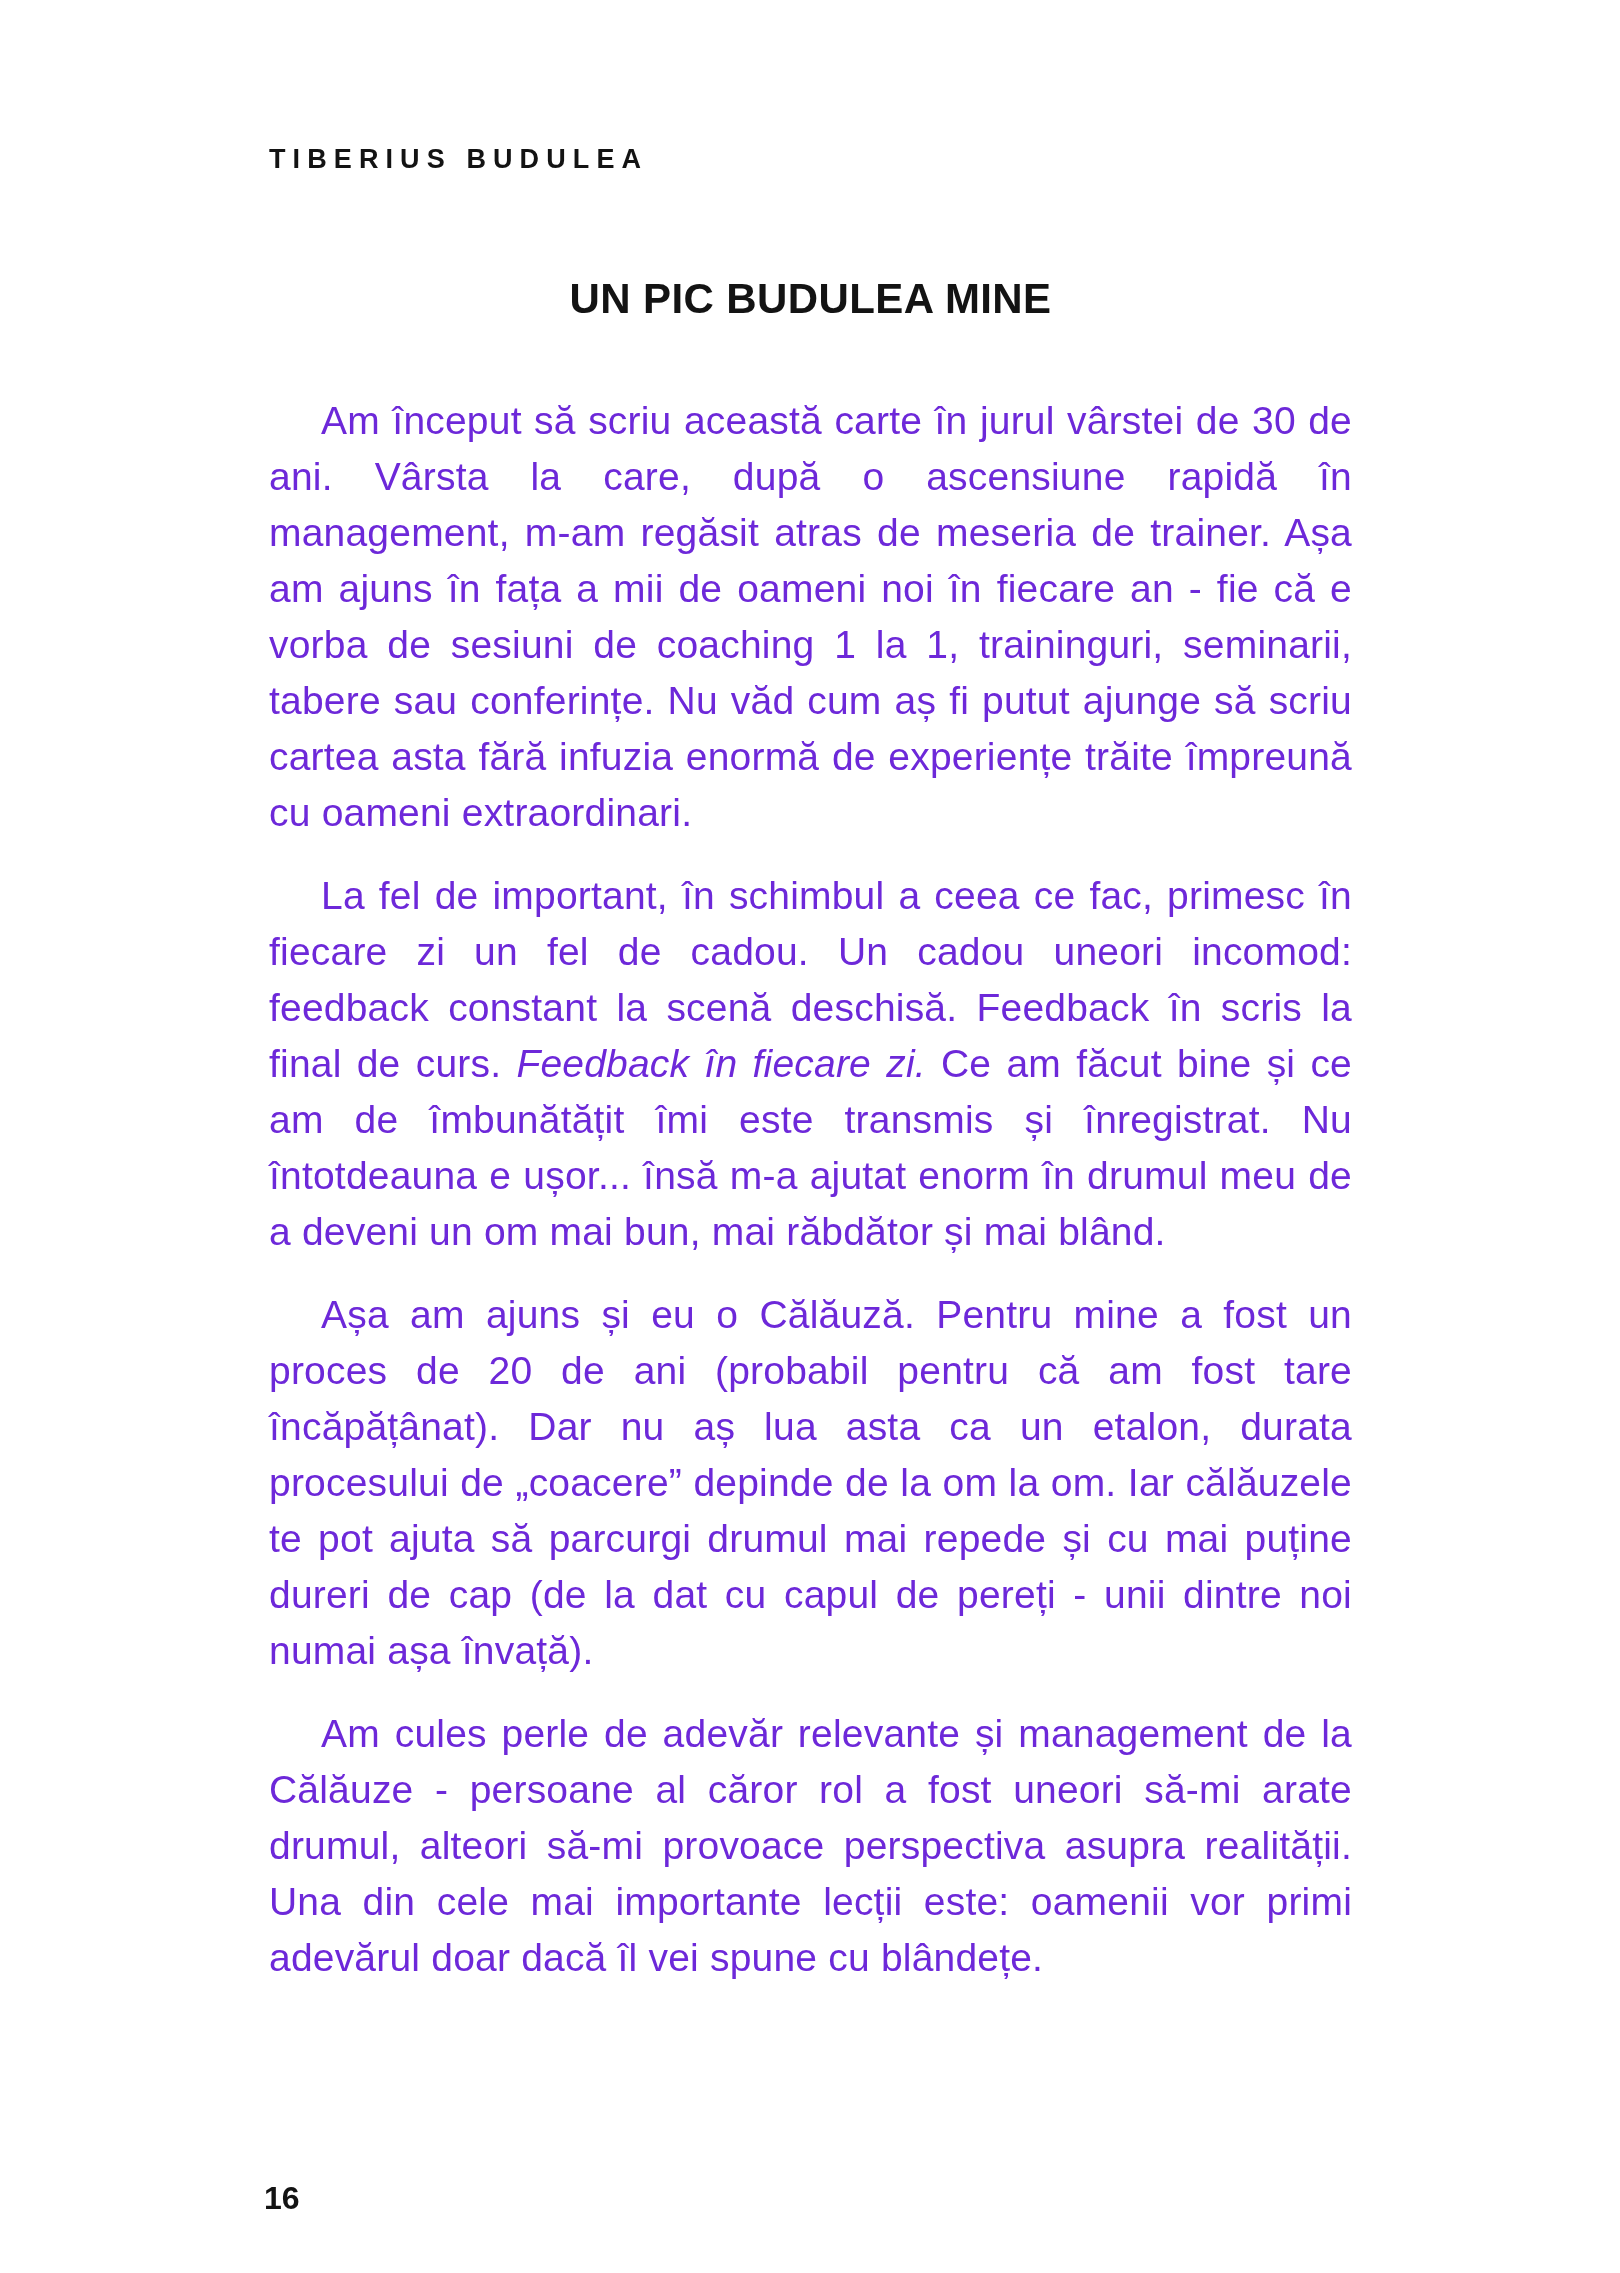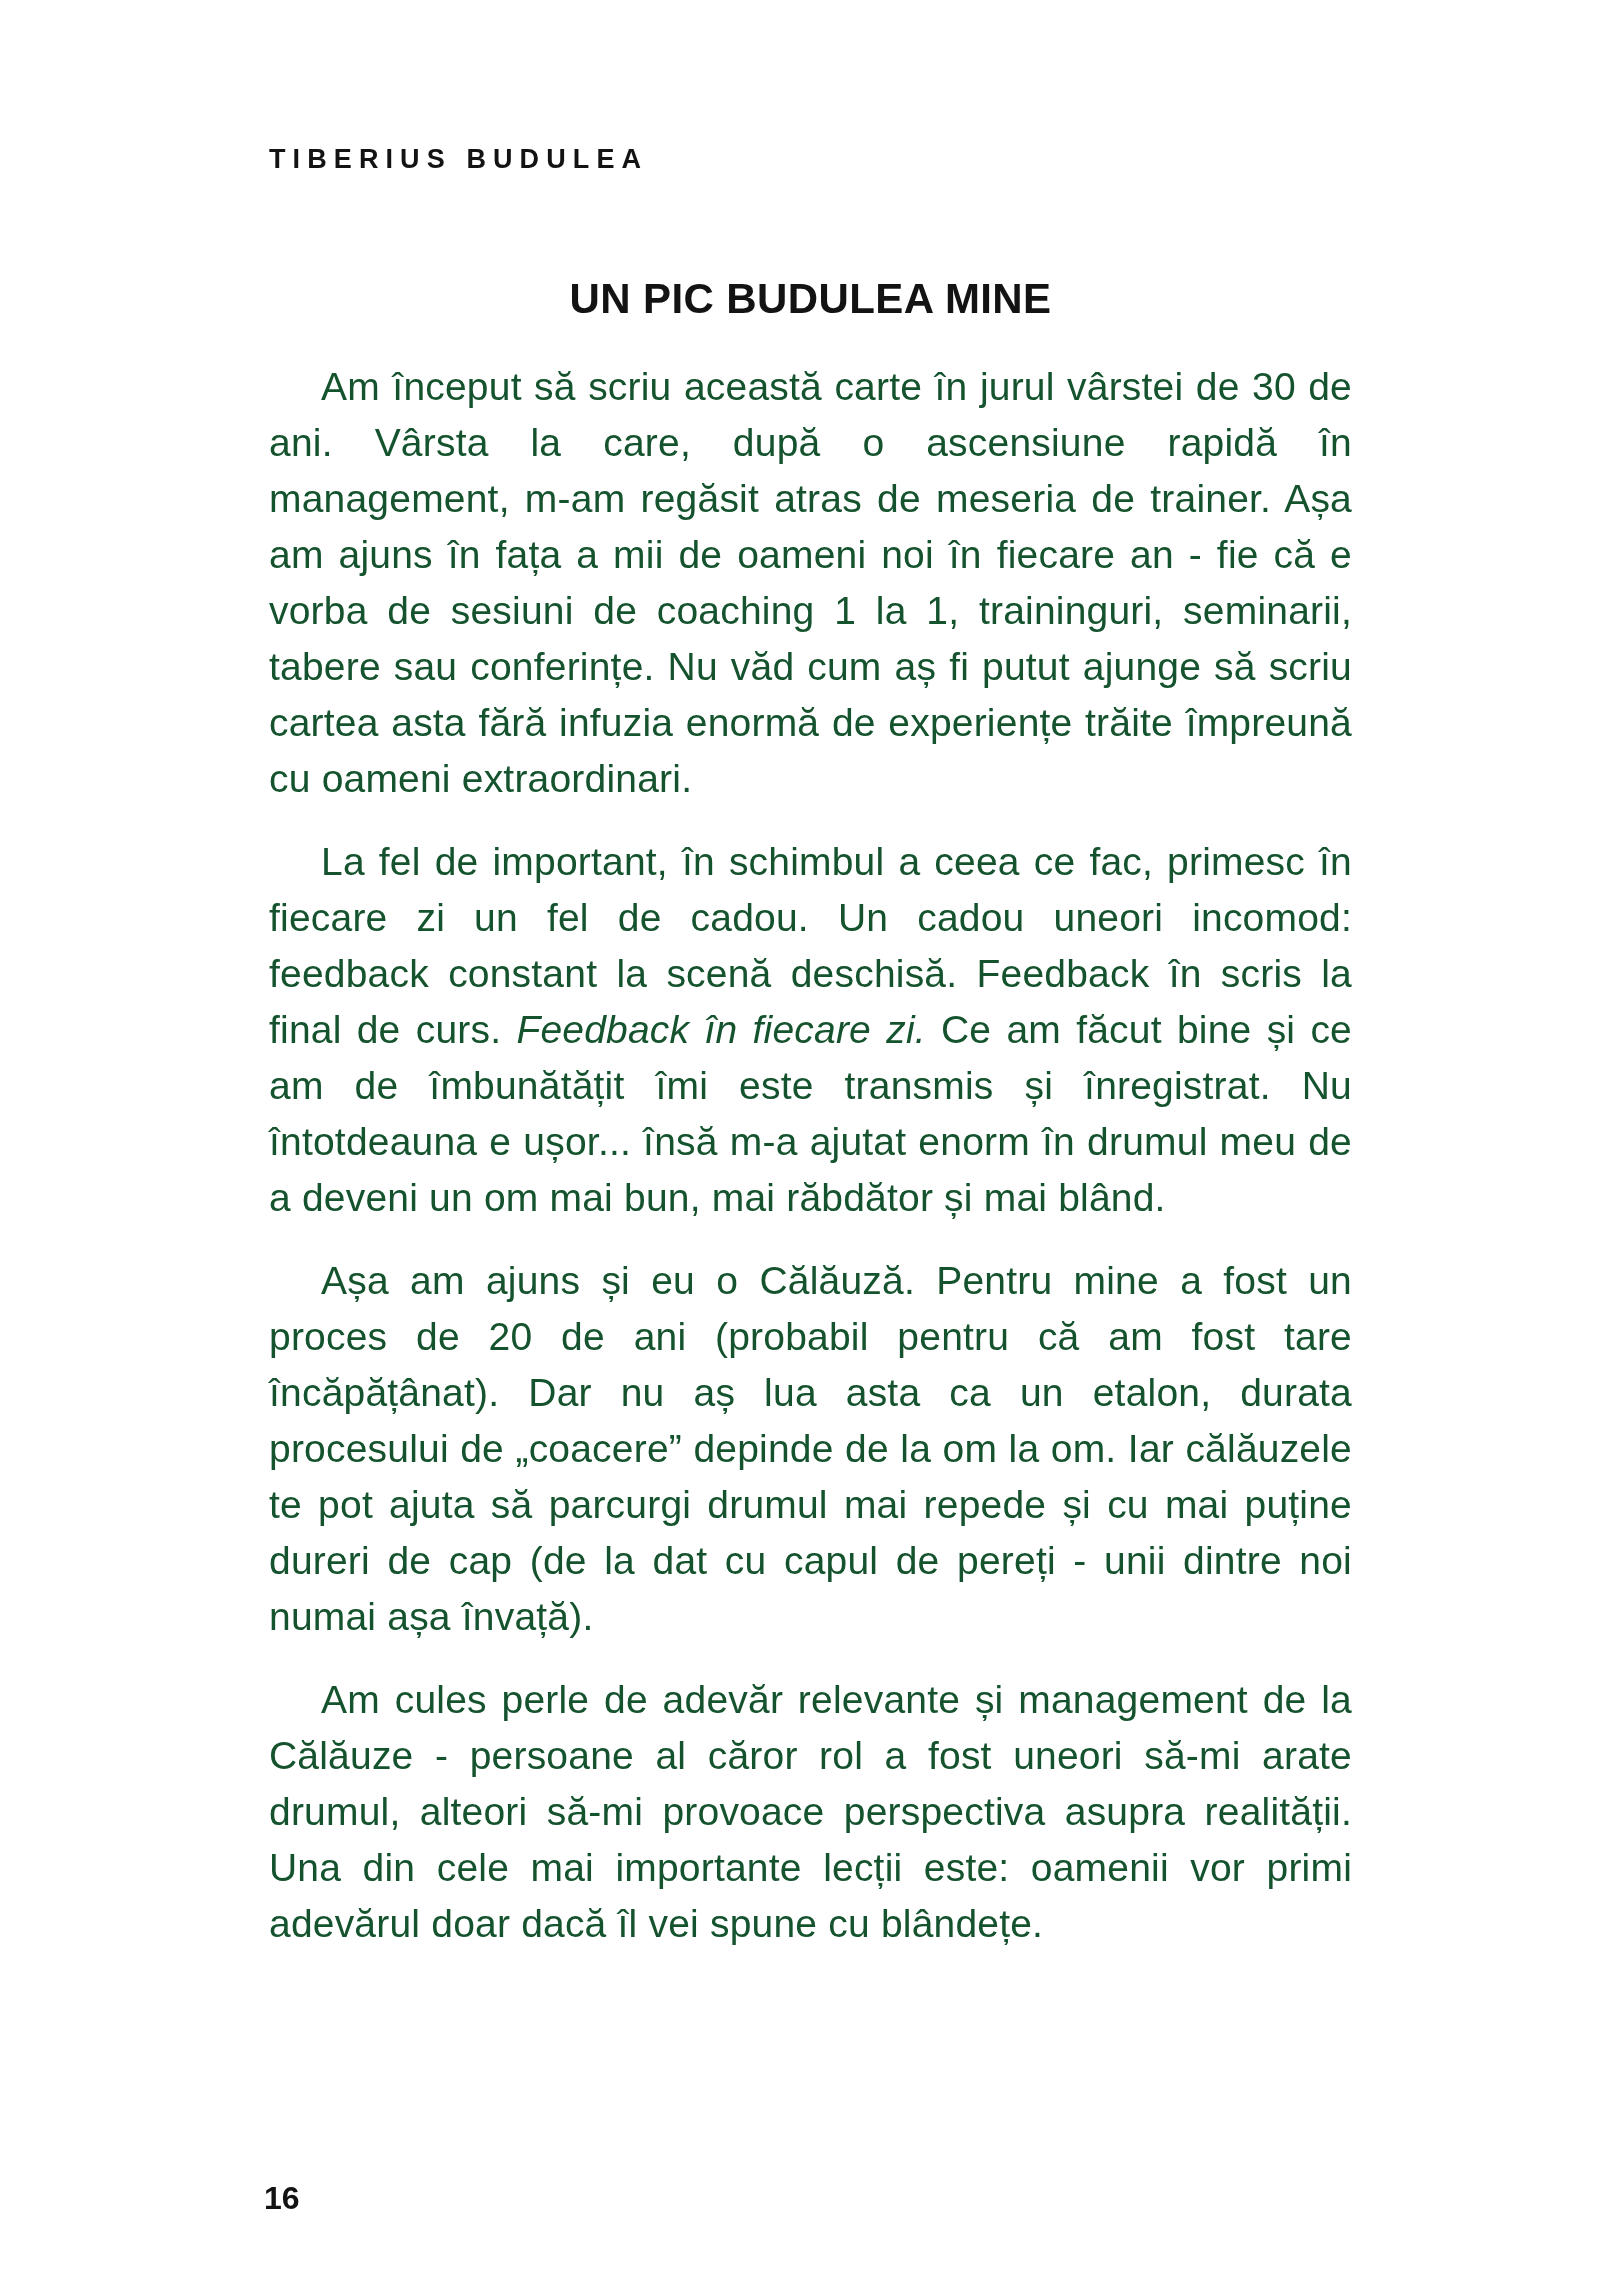--- a/index.html
+++ b/index.html
@@ -26,26 +26,26 @@
   }
   .chapter-title {
     margin: 100px 0 0 0;
     text-align: center;
     font-size: 42px;
     font-weight: 700;
     letter-spacing: 0.4px;
     color: #131313;
   }
   .body-text {
-    margin-top: 36px;
+    margin-top: 70px;
     font-size: 39px;
     line-height: 56px;
     text-align: justify;
     letter-spacing: 0.2px;
-    color: #14532d;
+    color: #6d28d9;
   }
   .body-text p {
     margin: 0 0 27px 0;
     text-indent: 52px;
   }
   .body-text em {
   }
   .page-number {
     position: absolute;
     left: 264px;

